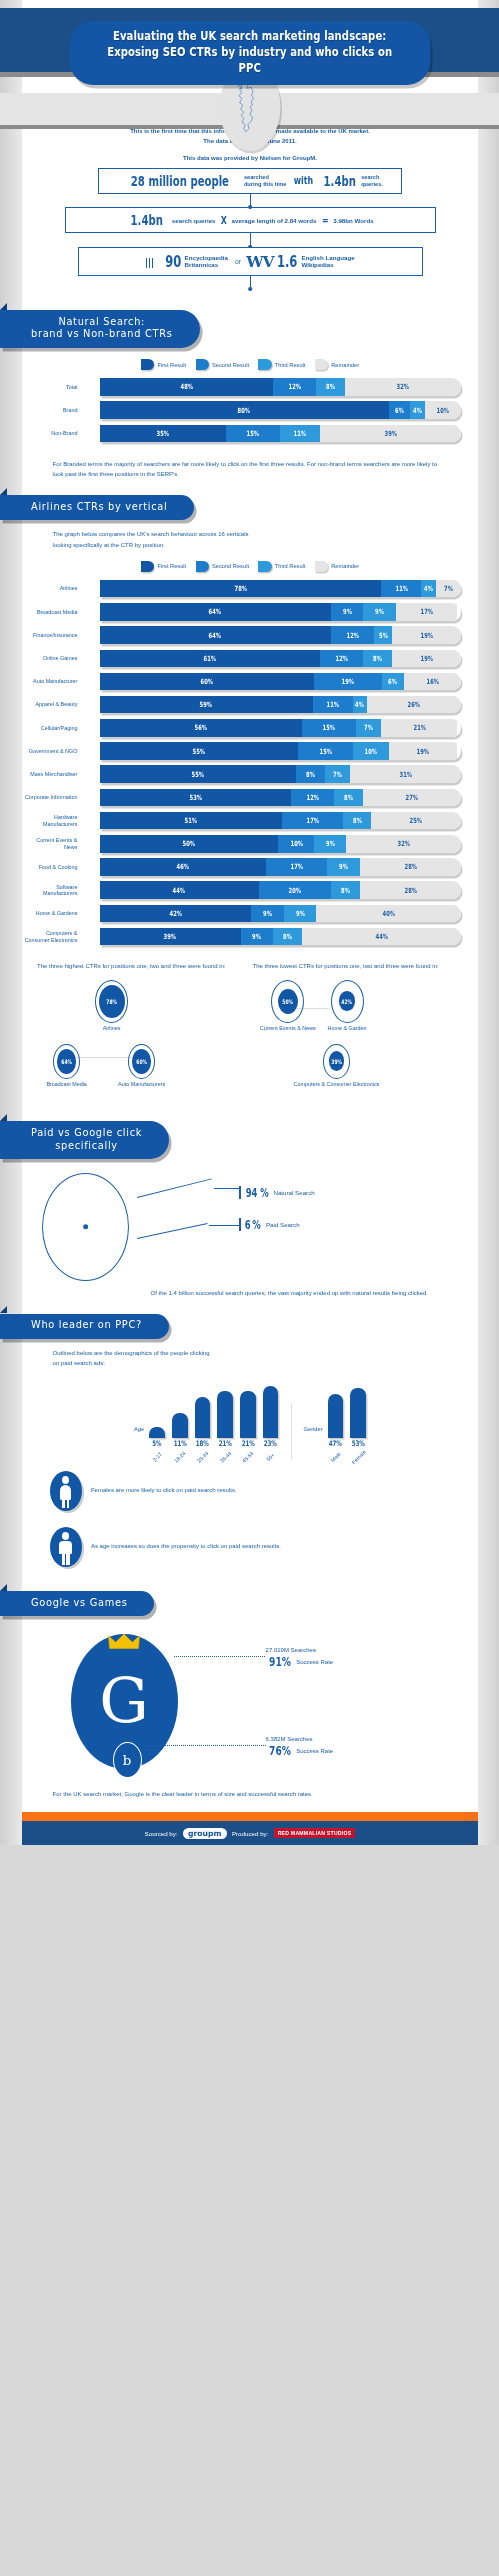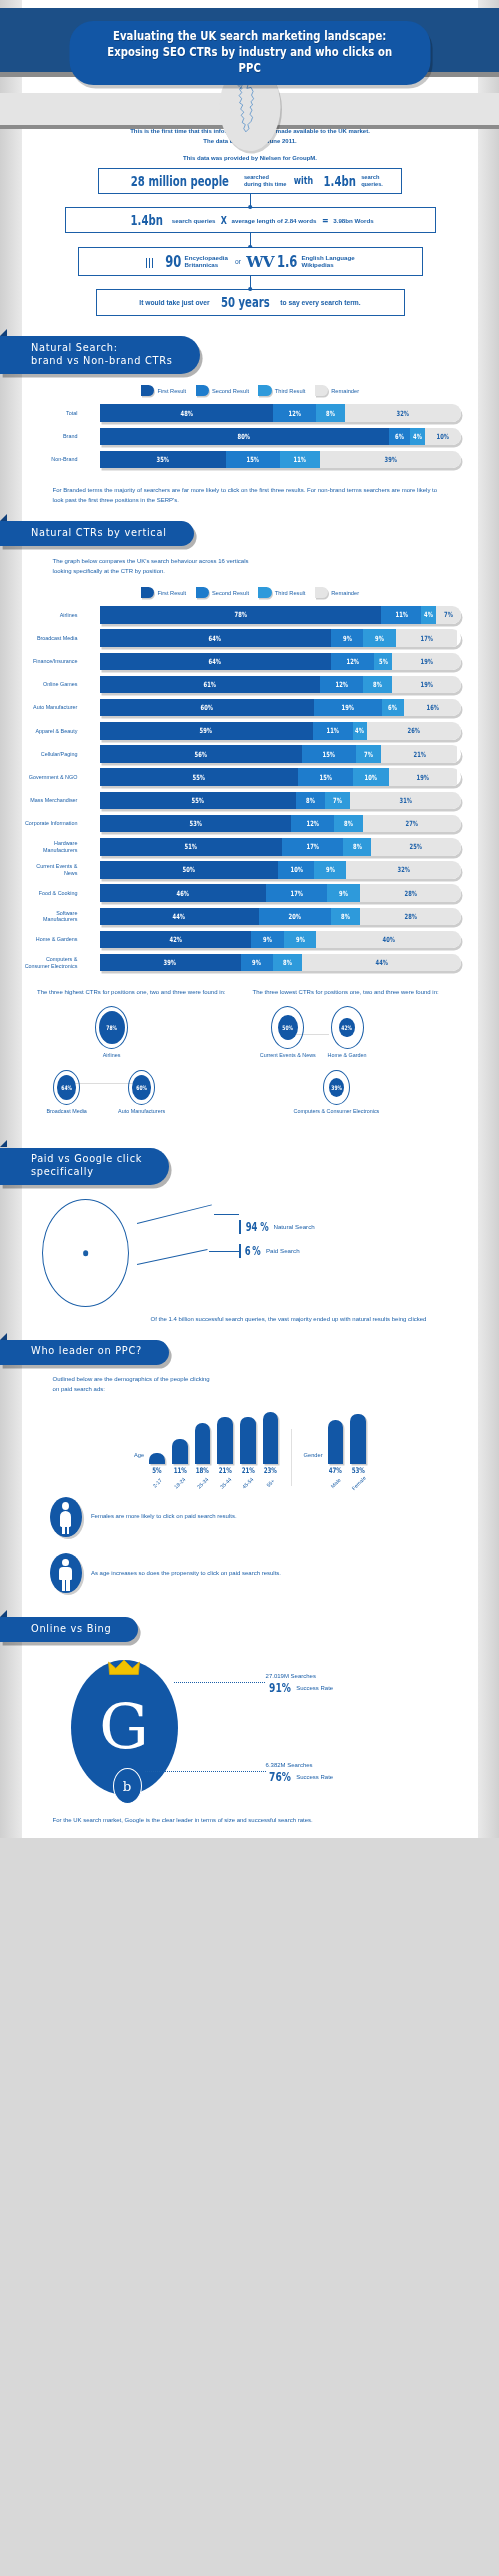--- a/index.html
+++ b/index.html
@@ -46,21 +46,21 @@
   .connector{width:0.8px;height:13.4px;background:#1b5fa8;margin:0 auto;position:relative;}
   .connector:after{content:"";position:absolute;left:50%;bottom:-1.5px;transform:translateX(-50%);
     width:3.6px;height:3.6px;border-radius:50%;background:#1b5fa8;}
   .bookicon{width:15.5px;height:14.4px;margin-right:2.1px;position:relative;}
   .bookicon i{position:absolute;bottom:0;width:2.6px;height:11.3px;background:#1b5fa8;border:0.5px solid #fff;}
   .wv{font-family:"DejaVu Serif","Liberation Serif",serif;font-weight:bold;font-size:15.5px;color:#1b5fa8;letter-spacing:-1px;}
 
   
   .banner-wrap{position:relative;margin:15.5px 0 0;height:auto;}
   .banner{position:relative;display:inline-block;margin-left:-21.6px;background:#1256a5;color:#fff;
-    padding:5.7px 27px 6.7px 31px;border-radius:0 20.6px 20.6px 0;box-shadow:2.6px 3.6px 0 rgba(0,0,0,.3);}
+    padding:5.7px 27px 6.7px 31px;border-radius:0 20.6px 20.6px 0;box-shadow:2.6px 3.6px 0 rgba(0,0,0,.3);text-align:center;}
   .banner:before{content:"";position:absolute;left:0;top:-7.2px;border-left:7.2px solid transparent;
     border-bottom:7.2px solid #0f3f7a;}
   .banner span{font-family:"DejaVu Sans","Liberation Sans",sans-serif;font-size:9.8px;line-height:1.3;
     font-weight:normal;letter-spacing:0.7px;display:block;}
 
   
   .legend{display:flex;justify-content:center;gap:9.3px;padding:11.3px 0 7.2px;}
   .lg{display:flex;align-items:center;gap:3.1px;}
   .lg .sw{width:13.4px;height:10.8px;border-radius:0 5.7px 5.7px 0;box-shadow:1px 1.5px 0 rgba(0,0,0,.2);}
   .lg .tx{font-size:5.7px;color:#1b5fa8;}
@@ -225,25 +225,20 @@
         </span>
         <span class="sml" style="font-weight:normal;font-size:6.7px;margin-right:5.2px;">or</span>
         <span class="wv">WV</span>
         <span class="cond big" style="font-size:16.5px;">1.6</span>
         <span class="sml" style="margin-left:1.5px;font-size:6.2px;">
           <span>English Language</span><br>
           <span>Wikipedias</span>
         </span>
       </div>
       <div class="connector"></div>
-      <div class="sbox" style="width:309px;">
-        <span class="sml" style="font-size:6.7px;">It would take just over</span>
-        <span class="cond big" style="margin:0 4.1px;">50 years</span>
-        <span class="sml" style="font-size:6.7px;">to say every search term.</span>
-      </div>
     </div>
 
     <div class="banner-wrap">
       <div class="banner">
         <span>Natural Search:</span>
         <span>brand vs Non-brand CTRs</span>
       </div>
     </div>
 
     <div class="legend">
@@ -316,21 +311,21 @@
               <span>39%</span>
             </div>
           </div>
         </div>
       </div>
 
     <div class="note">For Branded terms the majority of searchers are far more likely to click on the first three results. For non-brand terms searchers are more likely to look past the first three positions in the SERP's.</div>
 
     <div class="banner-wrap">
       <div class="banner">
-        <span>Natural CTRs by vertical</span>
+        <span>Airlines CTRs by vertical</span>
       </div>
     </div>
 
     <div class="note" style="padding-top:9.3px;">
       <span>The graph below compares the UK's search behaviour across 16 verticals</span><br>
       <span>looking specifically at the CTR by position.</span>
     </div>
 
     <div class="legend">
       <div class="lg">
@@ -699,21 +694,21 @@
 
     <div class="piewrap">
       <div class="pie">
         <div class="cdot"></div>
       </div>
       <div class="leaders">
         <div class="lline" style="left:0;top:19.6px;width:77px;transform:rotate(-14deg);"></div>
         <div class="lline" style="left:77px;top:10.3px;width:25px;"></div>
         <div class="lline" style="left:0;top:60px;width:72px;transform:rotate(-12deg);"></div>
         <div class="lline" style="left:72px;top:47px;width:30px;"></div>
-        <div class="ld" style="left:102px;top:16px;">
+        <div class="ld" style="left:102px;top:8px;">
           <span class="br"></span>
           <span class="pv">94</span>
           <span class="pv" style="margin-left:-4.1px;">%</span>
           <span class="pl">Natural Search</span>
         </div>
         <div class="ld" style="left:102px;top:40px;">
           <span class="br"></span>
           <span class="pv">6</span>
           <span class="pv" style="margin-left:-4.1px;">%</span>
           <span class="pl">Paid Search</span>
@@ -799,21 +794,21 @@
         <b style="left:12.4px;top:5.2px;width:7.2px;height:7.7px;border-radius:50%;"></b>
         <b style="left:9.8px;top:13.4px;width:12.4px;height:13.4px;border-radius:4.1px 4.1px 1px 1px;"></b>
         <b style="left:12px;top:26px;width:3.6px;height:11.3px;"></b>
         <b style="left:16.5px;top:26px;width:3.6px;height:11.3px;"></b>
       </div>
       <p>As age increases so does the propensity to click on paid search results.</p>
     </div>
 
     <div class="banner-wrap">
       <div class="banner">
-        <span>Online vs Bing</span>
+        <span>Google vs Games</span>
       </div>
     </div>
 
     <div class="gb">
       <div class="gcirc">
         <svg class="crown" viewBox="0 0 64 34">
           <path d="M4 30 L2 6 L16 18 L32 2 L48 18 L62 6 L60 30 Z" fill="#f2c200" stroke="#d9a800" stroke-width="1.5"></path>
         </svg>
         <span class="g">G</span>
       </div>
@@ -835,14 +830,20 @@
           <span class="n">76%</span>
           <span class="t">Success Rate</span>
         </div>
       </div>
     </div>
 
     <div class="note" style="padding:3.1px 31px 12.4px;">For the UK search market, Google is the clear leader in terms of size and successful search rates.</div>
 
   </div>
 
+  <div class="footer">
+    <span class="ft">Sourced by:</span>
+    <span class="lgroup">groupm</span>
+    <span class="ft">Produced by:</span>
+    <span class="lstudio">RED MAMMALIAN STUDIOS</span>
+  </div>
 </div>
 
 
 </body></html>

